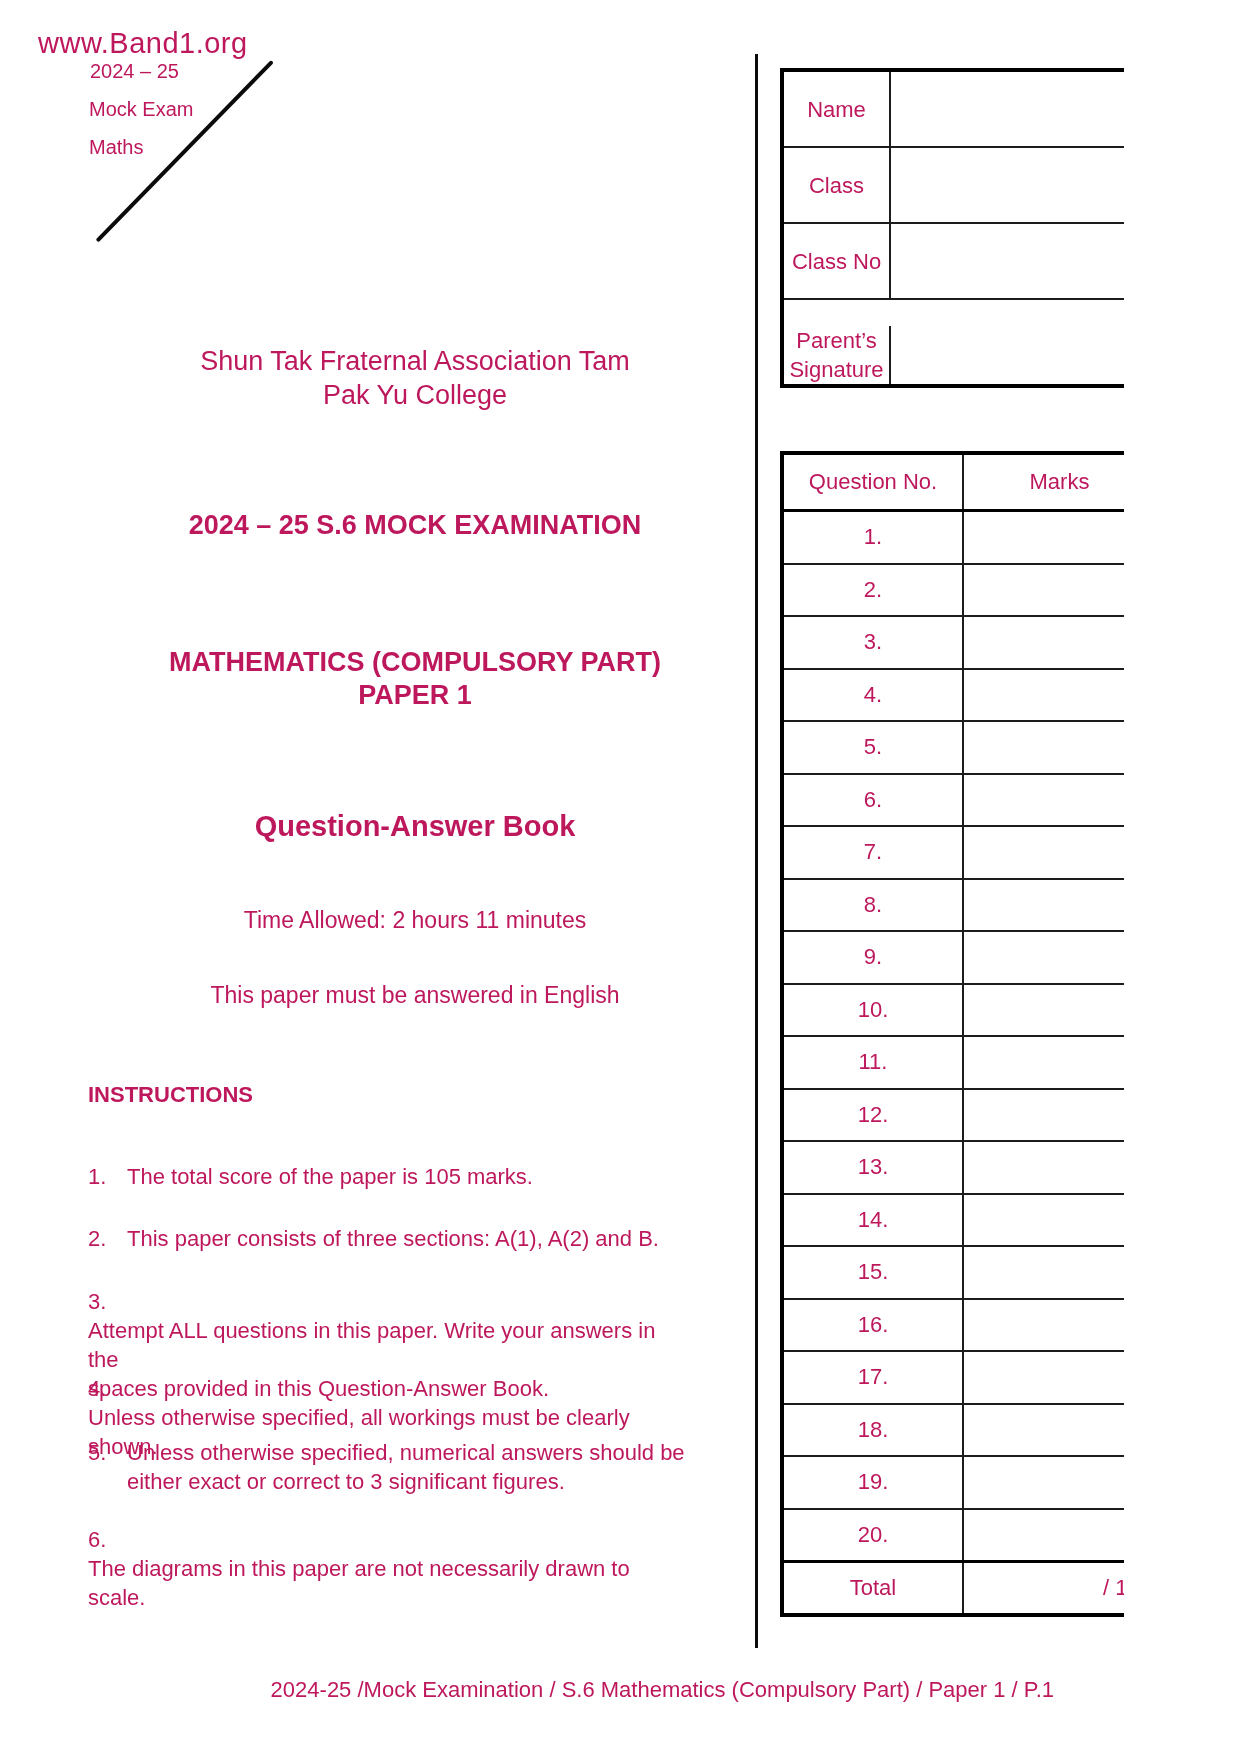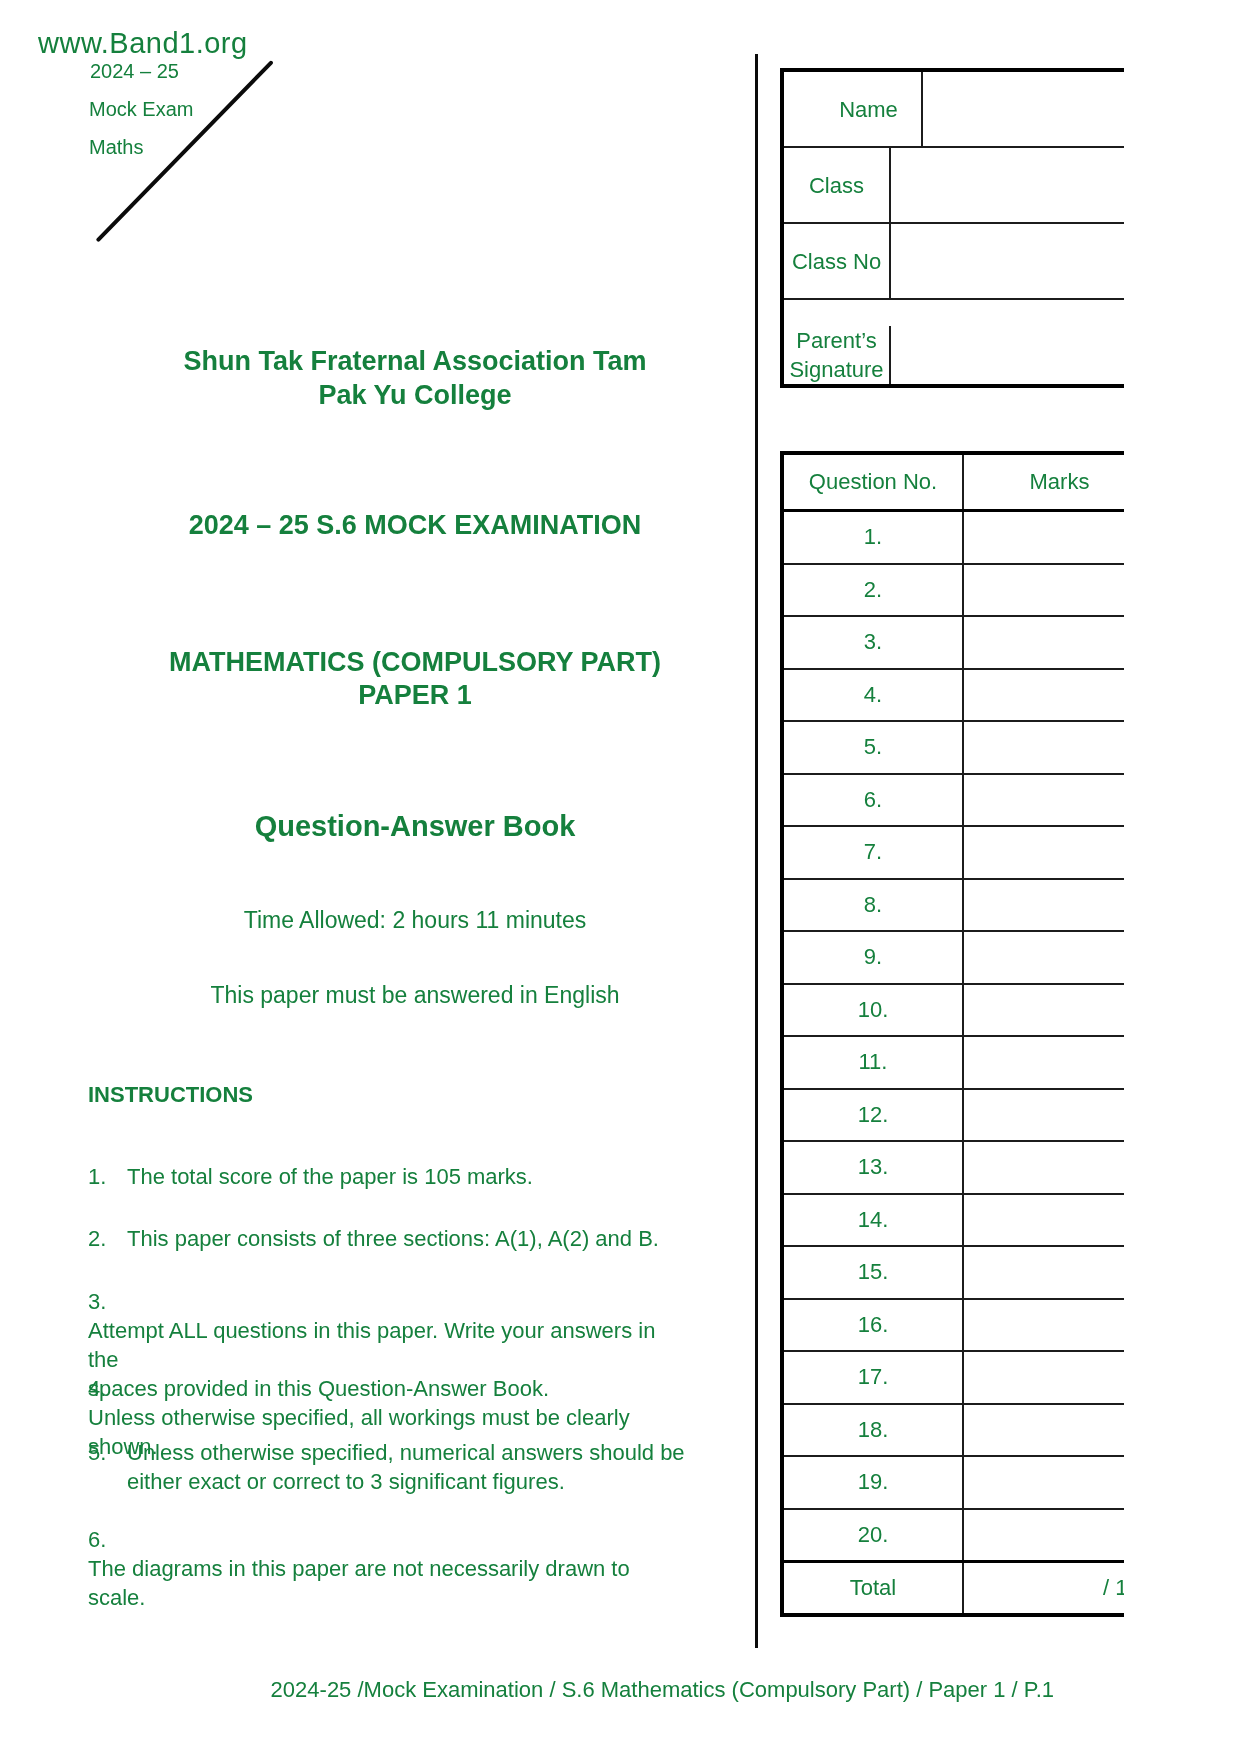--- a/index.html
+++ b/index.html
@@ -1,37 +1,37 @@
 <!DOCTYPE html>
 <html><head>
 <meta charset="utf-8">
 <style>
   html,body{margin:0;padding:0;background:#ffffff;}
   .page{
     position:relative;width:1124px;height:1754px;background:#ffffff;
-    font-family:"Liberation Sans",sans-serif;color:#15803d;overflow:hidden;
+    font-family:"Liberation Sans",sans-serif;color:#be185d;overflow:hidden;
   }
   .abs{position:absolute;}
 
   
   .wm-site{left:38px;top:27px;font-size:29px;letter-spacing:.5px;}
   .wm-year{left:90px;top:60px;font-size:20px;}
   .wm-exam{left:89px;top:98px;font-size:20px;}
   .wm-subject{left:89px;top:136px;font-size:20px;}
   .strike-line{
     left:97px;top:239px;width:251px;height:4px;background:#0b0b0b;border-radius:2px;
     transform-origin:0 50%;transform:rotate(-45.7deg);
   }
 
   
   .vline{left:755px;top:54px;width:3px;height:1594px;background:#0b0b0b;}
 
   
   .cblock{left:95px;width:640px;text-align:center;}
-  .school{top:344px;font-size:27px;font-weight:bold;line-height:34px;}
+  .school{top:344px;font-size:27px;font-weight:normal;line-height:34px;}
   .exam-title{top:510px;font-size:27px;font-weight:bold;}
   .subject{top:646px;font-size:27px;font-weight:bold;line-height:33px;}
   .qab{top:810px;font-size:29px;font-weight:bold;}
   .time{top:907px;font-size:23px;}
   .lang{top:982px;font-size:23px;}
 
   
   .inst-head{left:88px;top:1082px;font-size:22px;font-weight:bold;}
   .inst{left:88px;width:600px;font-size:22px;line-height:29px;}
   .inst .num{display:inline-block;width:39px;vertical-align:top;}
@@ -41,21 +41,21 @@
   .i0{top:1162px;} .i1{top:1224px;} .i2{top:1287px;}
   .i3{top:1374px;} .i4{top:1438px;} .i5{top:1525px;}
 
   
   .stable{
     left:780px;top:68px;width:379px;height:320px;
     border:4px solid #000;box-sizing:border-box;
     display:flex;flex-direction:column;
   }
   .srow{display:flex;height:74px;border-top:2px solid #1c1c1c;}
-  .srow:first-child{border-top:none;padding-left:32px;}
+  .srow:first-child{border-top:none;}
   .srow:last-child{flex:1;height:auto;align-items:flex-end;}
   .slabel{
     width:105px;border-right:2px solid #1c1c1c;
     display:flex;flex-direction:column;align-items:center;justify-content:center;
     font-size:22px;line-height:29px;text-align:center;
   }
   .svalue{flex:1;}
 
   
   .mtable{

